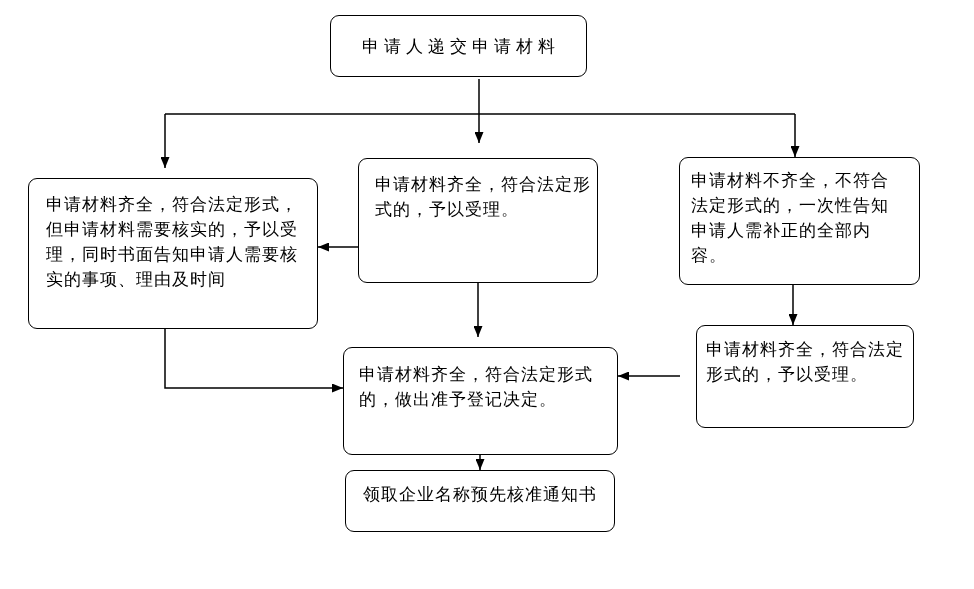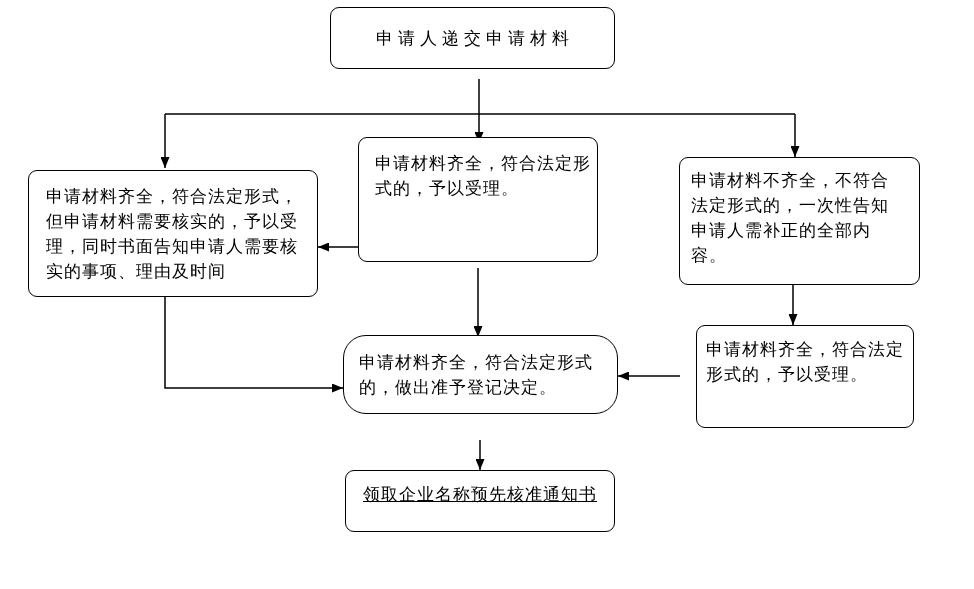--- a/index.html
+++ b/index.html
@@ -30,49 +30,48 @@
     border: 1.5px solid #000000;
     border-radius: 9px;
     color: #000000;
     font-size: 17px;
     line-height: 25px;
     letter-spacing: 1px;
     white-space: pre-line;
     text-align: left;
   }
   #n-submit {
-    left: 330px; top: 7px; width: 285px; height: 62px;
+    left: 330px; top: 15px; width: 257px; height: 62px;
     display: flex; align-items: center; justify-content: center;
     letter-spacing: 5px; padding-left: 5px;
   }
   #n-verify {
-    left: 28px; top: 170px; width: 290px; height: 127px;
+    left: 28px; top: 178px; width: 290px; height: 151px;
     padding: 13px 5px 0 17px;
   }
   #n-accept-center {
-    left: 358px; top: 137px; width: 240px; height: 125px;
+    left: 358px; top: 158px; width: 240px; height: 125px;
     padding: 13px 5px 0 16px;
   }
   #n-incomplete {
     left: 679px; top: 157px; width: 241px; height: 128px;
     padding: 10px 3px 0 11px;
   }
   #n-accept-right {
     left: 680px; top: 325px; width: 218px; height: 103px;
     padding: 11px 3px 0 9px;
     margin-left: 16px;
   }
   #n-decision {
-    left: 343px; top: 335px; width: 275px; height: 79px;
+    left: 343px; top: 347px; width: 275px; height: 108px;
     padding: 14px 5px 0 15px;
-    border-radius: 23px;
   }
   #n-receive {
     left: 345px; top: 470px; width: 270px; height: 62px;
-    padding-top: 11px; text-align: center; text-decoration: underline;
+    padding-top: 11px; text-align: center;
   }
 </style>
 </head>
 <body>
 
 <div class="canvas">
 
   <svg class="connector-layer" width="974" height="589" viewBox="0 0 974 589" xmlns="http://www.w3.org/2000/svg">
     <defs>
       <marker id="arr" viewBox="0 0 11 9" refX="11" refY="4.5" markerWidth="11" markerHeight="9" markerUnits="userSpaceOnUse" orient="auto">

